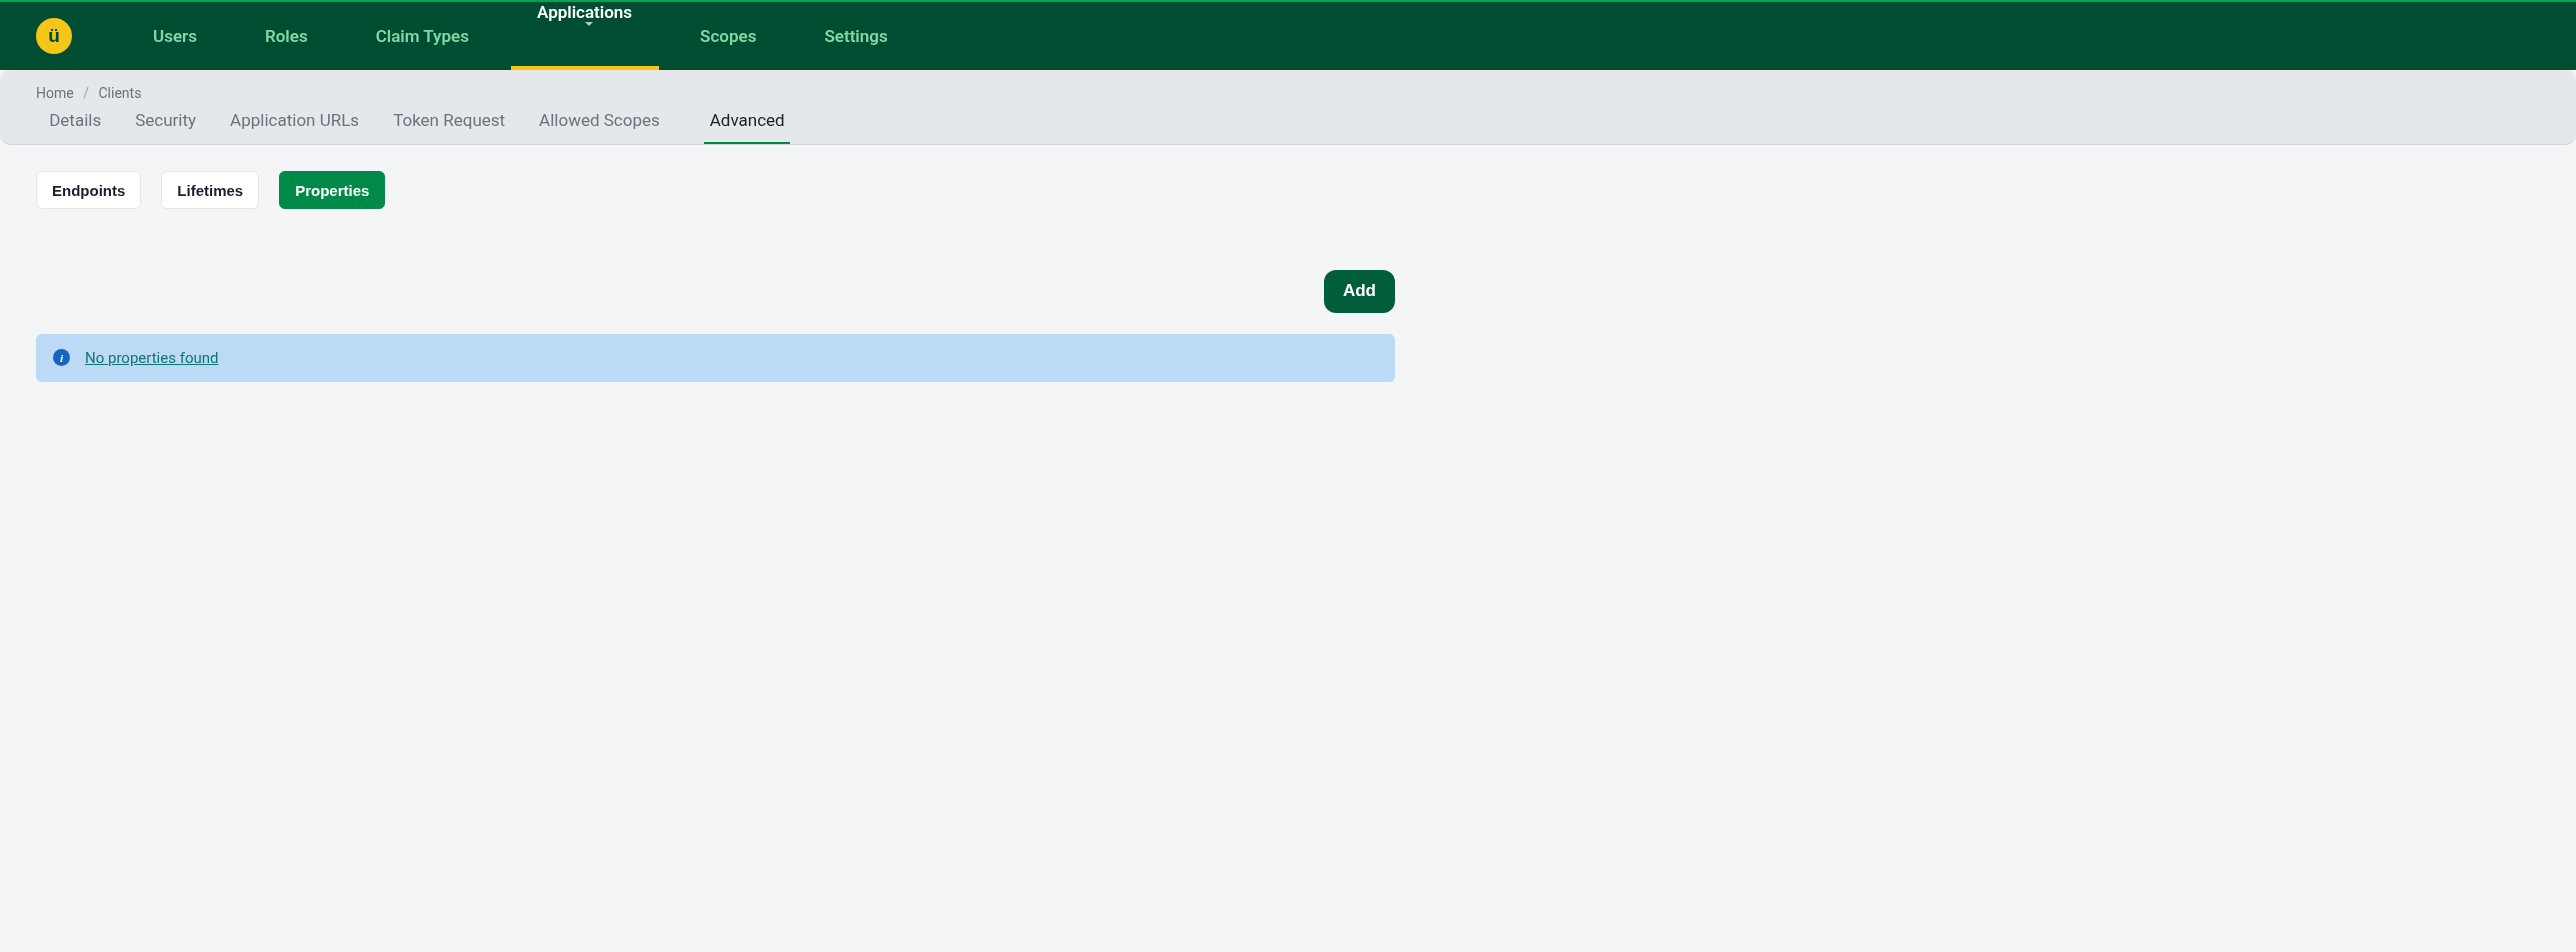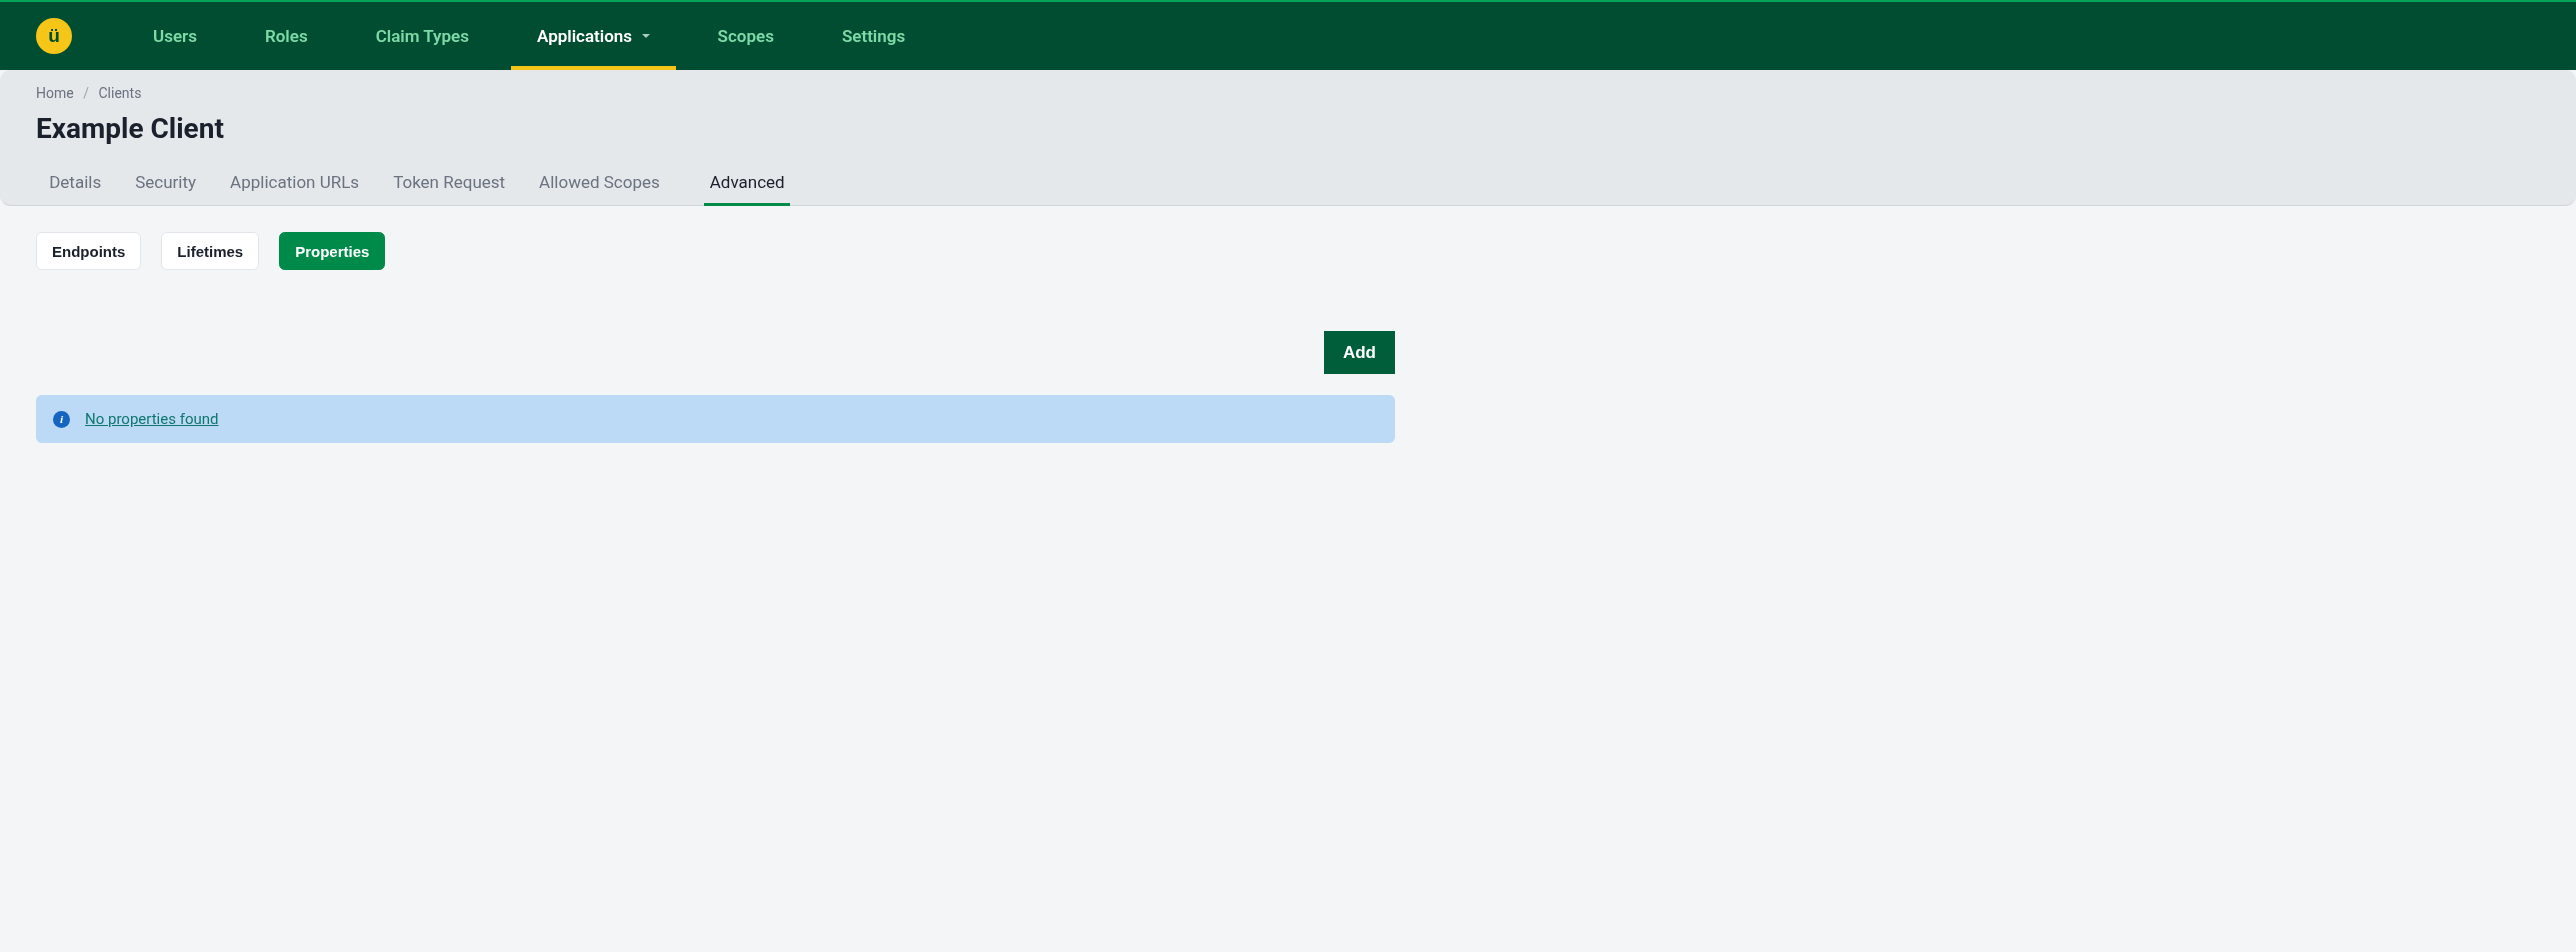--- a/index.html
+++ b/index.html
@@ -52,20 +52,21 @@
       font-weight: 600;
       padding: 0 34px;
       height: 100%;
       display: flex;
       align-items: center;
       cursor: pointer;
       position: relative;
     }
     .nav-item.active {
       color: #ffffff;
+      flex-direction: column;
     }
     .nav-item.active::after {
       content: "";
       position: absolute;
       bottom: 0;
       left: 7.6px;
       right: 7.6px;
       height: 3.8px;
       background: #f5c518;
     }
@@ -154,21 +155,21 @@
     .action-row {
       display: flex;
       justify-content: flex-end;
       margin-top: 61px;
       padding-right: 0;
     }
     .btn-add {
       background: #005e3a;
       color: #ffffff;
       border: none;
-      border-radius: 0;
+      border-radius: 12px;
       padding: 11.4px 19px;
       font-size: 17px;
       font-weight: 600;
       cursor: pointer;
     }
     .alert {
       margin-top: 21px;
       background: #bcd9f6;
       border-radius: 5.7px;
       padding: 15px 17px;
@@ -231,21 +232,20 @@
     </div>
   </div>
 </nav>
 
 <div class="page-header">
   <div class="breadcrumb">
     <span class="breadcrumb-item">Home</span>
     <span class="breadcrumb-sep">/</span>
     <span class="breadcrumb-item">Clients</span>
   </div>
-  <h1 class="page-title">Example Client</h1>
   <div class="tabs">
     <div class="tab">
       <span>Details</span>
     </div>
     <div class="tab">
       <span>Security</span>
     </div>
     <div class="tab">
       <span>Application URLs</span>
     </div>

